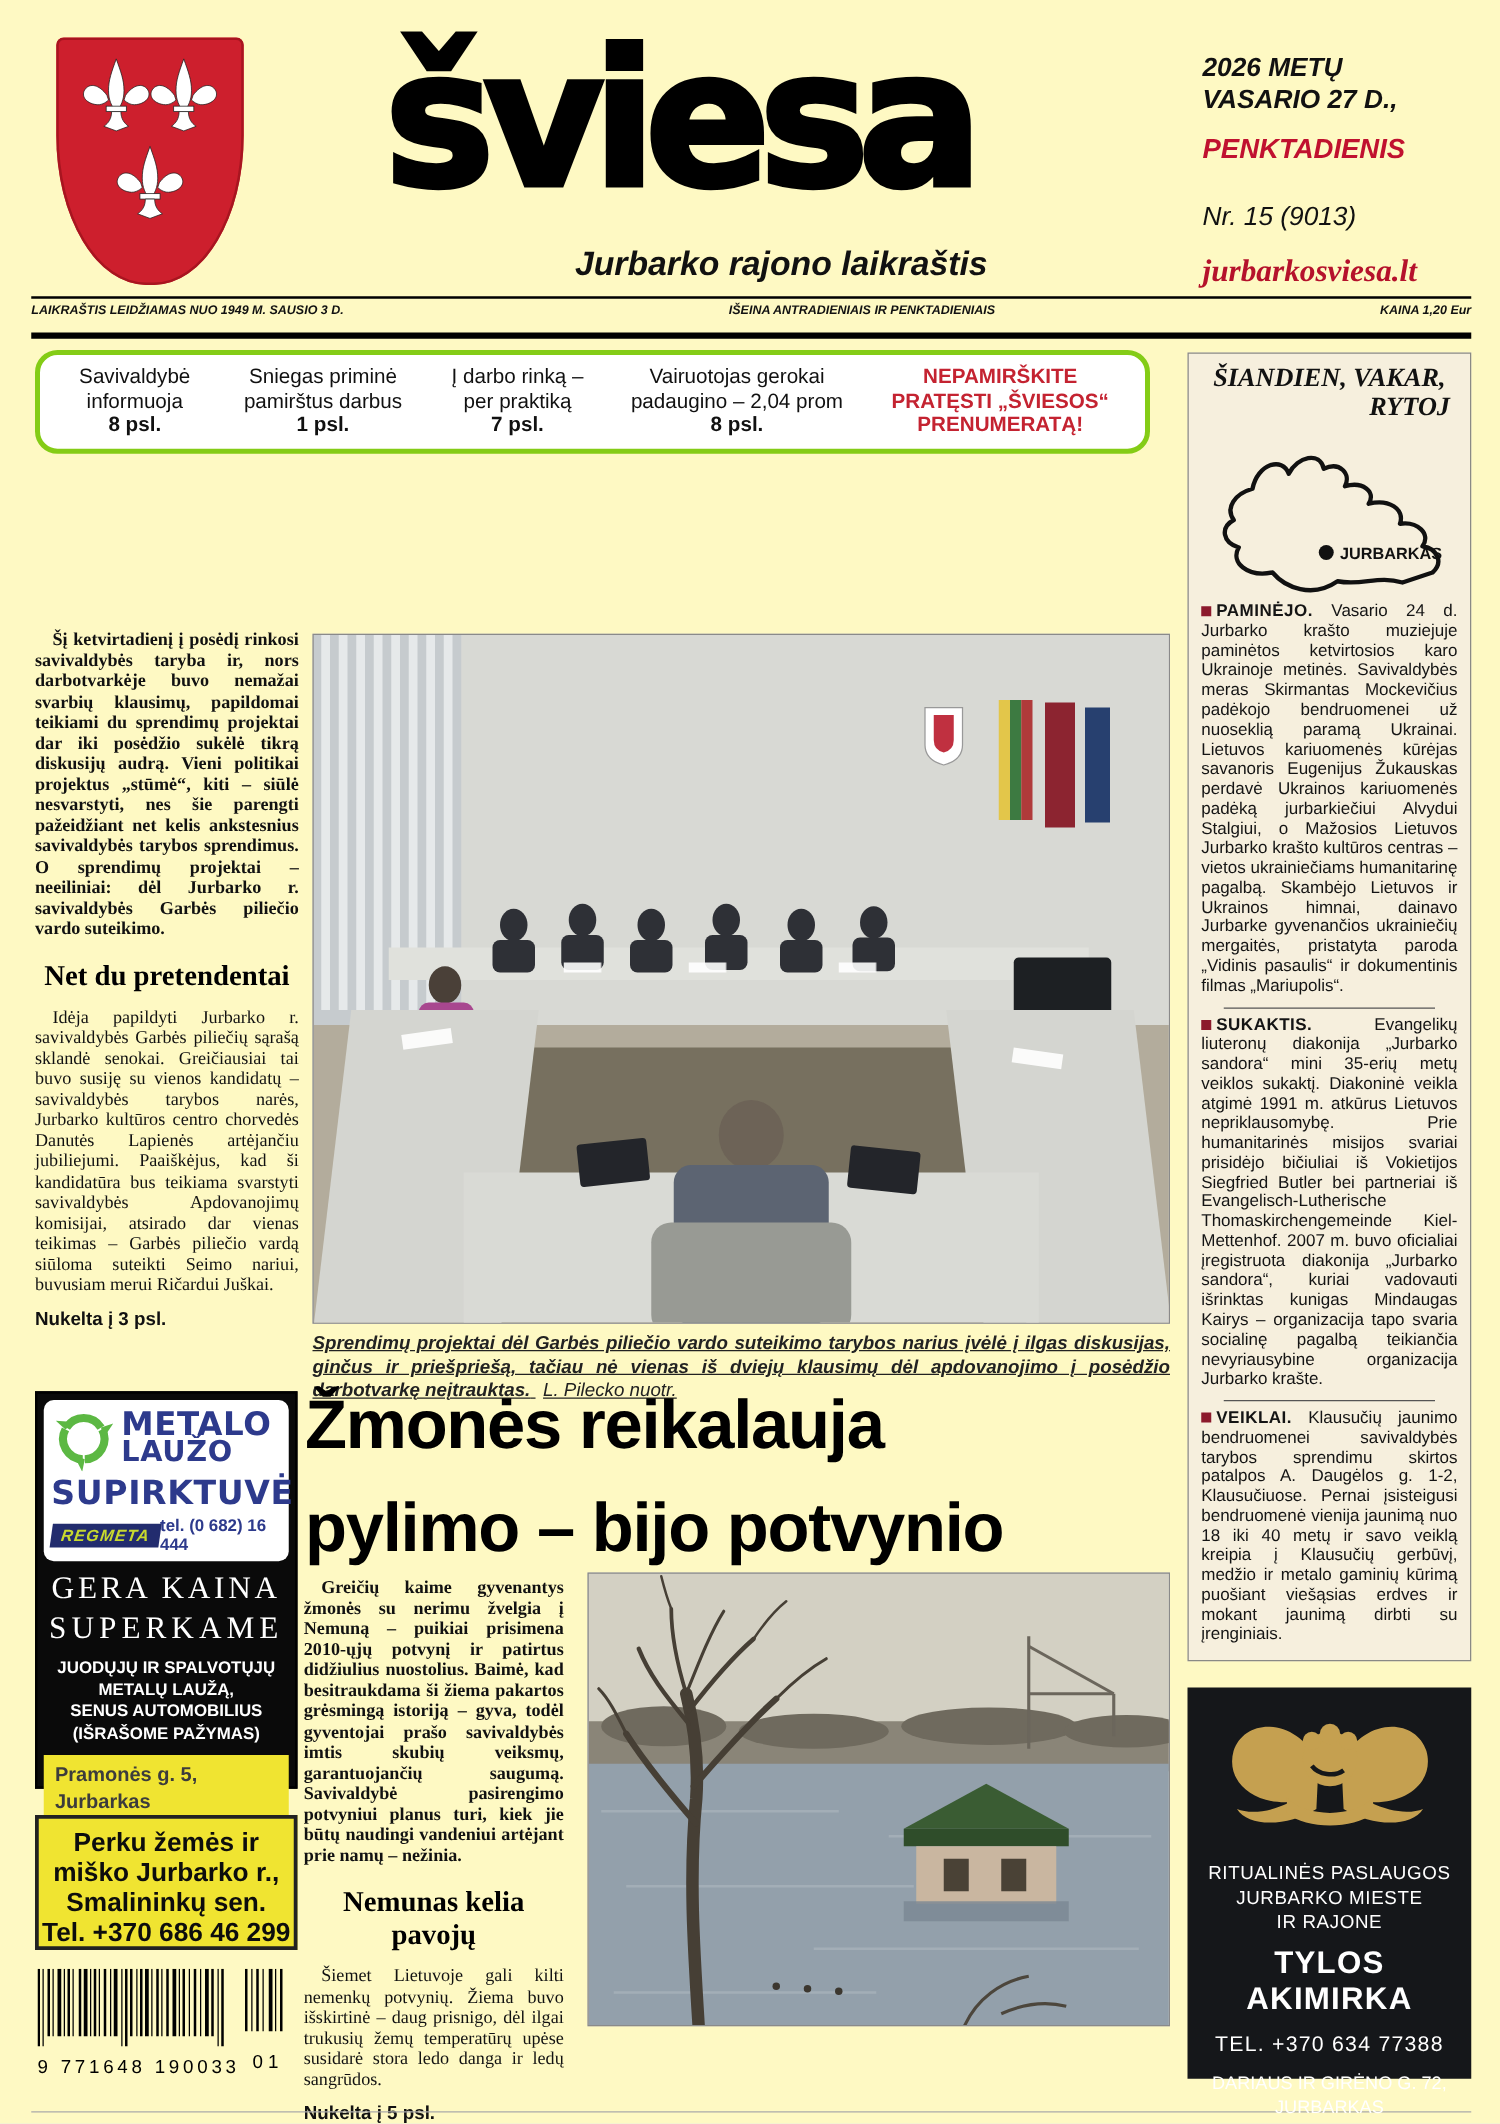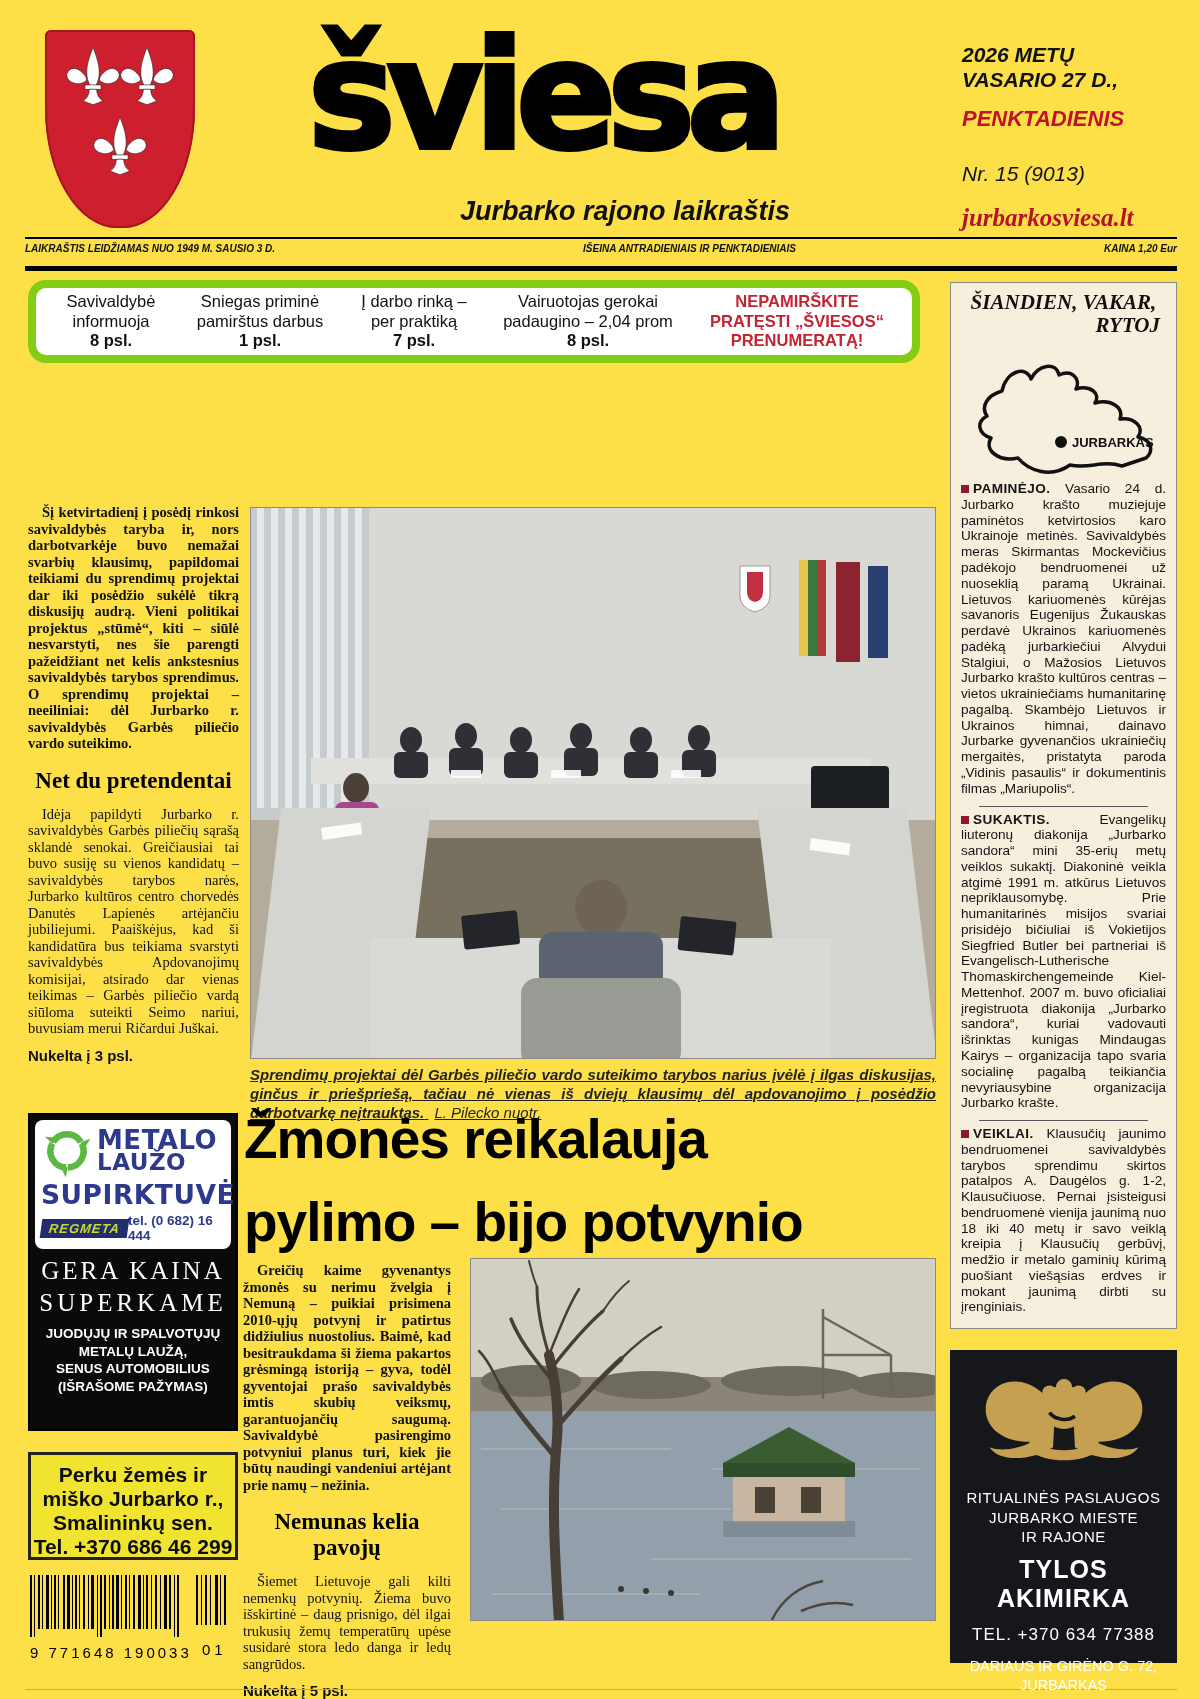--- a/index.html
+++ b/index.html
@@ -1,18 +1,18 @@
 <!DOCTYPE html>
 <html><head>
 <meta charset="utf-8">
 <style>
   * { margin:0; padding:0; box-sizing:border-box; }
   html,body { background:#e9e9e9; }
   body { font-family:"Liberation Sans", sans-serif; }
-  .page { position:relative; width:1200px; height:1699px; margin:0 auto; background:#fde047; overflow:hidden; }
+  .page { position:relative; width:1200px; height:1699px; margin:0 auto; background:#fef9c3; overflow:hidden; }
 
   
   .coat { position:absolute; left:45px; top:30px; width:150px; height:198px;
           background:#cd1f2d; border-radius:6px 6px 72px 72px / 6px 6px 120px 120px;
           box-shadow:inset 0 0 0 2px #a81520; }
   .coat svg { position:absolute; inset:0; }
   .logo { position:absolute; left:210px; top:2px; width:665px; text-align:center;
           font-family:"DejaVu Sans", sans-serif; font-weight:bold; font-size:148px;
           letter-spacing:-9px; color:#000; line-height:1.28;
           -webkit-text-stroke:4px #000; transform:scaleY(1.02); }
@@ -25,21 +25,21 @@
   .website { margin-top:18px; font-family:"Liberation Serif", serif; font-weight:bold;
              font-size:25px; color:#b5122b; }
 
   .rule-thin  { position:absolute; left:25px; top:237px; width:1152px; height:2px; background:#000; }
   .info-row { position:absolute; left:25px; top:243px; width:1152px; display:flex;
               justify-content:space-between; font-style:italic; font-weight:bold; font-size:10px; color:#111; }
   .rule-thick { position:absolute; left:25px; top:266px; width:1152px; height:5px; background:#000; }
 
   
   .teasers { position:absolute; left:28px; top:280px; width:892px; height:83px;
-             border:8px solid #84cc16; border-radius:18px; display:flex; align-items:center;
+             border:4px solid #84cc16; border-radius:18px; display:flex; align-items:center;
              justify-content:space-around; padding:0 8px; background:#fff; }
   .teaser-cell { text-align:center; font-size:16.5px; line-height:1.18; color:#111; }
   .teaser-cell b { display:block; }
   .teaser-promo { text-align:center; font-weight:bold; font-size:16.5px; line-height:1.18;
                   color:#c42331; max-width:200px; }
 
   
   .sidebar { position:absolute; left:950px; top:282px; width:227px; height:1047px;
              background:#f6efdd; border:1px solid #8a8a85; padding:8px 10px; overflow:hidden; }
   .sb-title { font-family:"Liberation Serif", serif; font-weight:bold; font-style:italic;
@@ -405,20 +405,25 @@
       </div>
     </div>
     <div class="metal-black">
       <div class="gera">GERA KAINA</div>
       <div class="superk">SUPERKAME</div>
       <div class="metal-small">
         <div>JUODŲJŲ IR SPALVOTŲJŲ METALŲ LAUŽĄ,</div>
         <div>SENUS AUTOMOBILIUS</div>
         <div>(IŠRAŠOME PAŽYMAS)</div>
       </div>
+    </div>
+    <div class="metal-addr">
+      <div>Pramonės g. 5,</div>
+      <div>Jurbarkas</div>
+      <div>tel. +370 682 16 444.</div>
     </div>
   </div>
 
   <div class="ad-land">
     <div>Perku žemės ir</div>
     <div>miško Jurbarko r.,</div>
     <div>Smalininkų sen.</div>
     <div>Tel. +370 686 46 299</div>
   </div>
 

